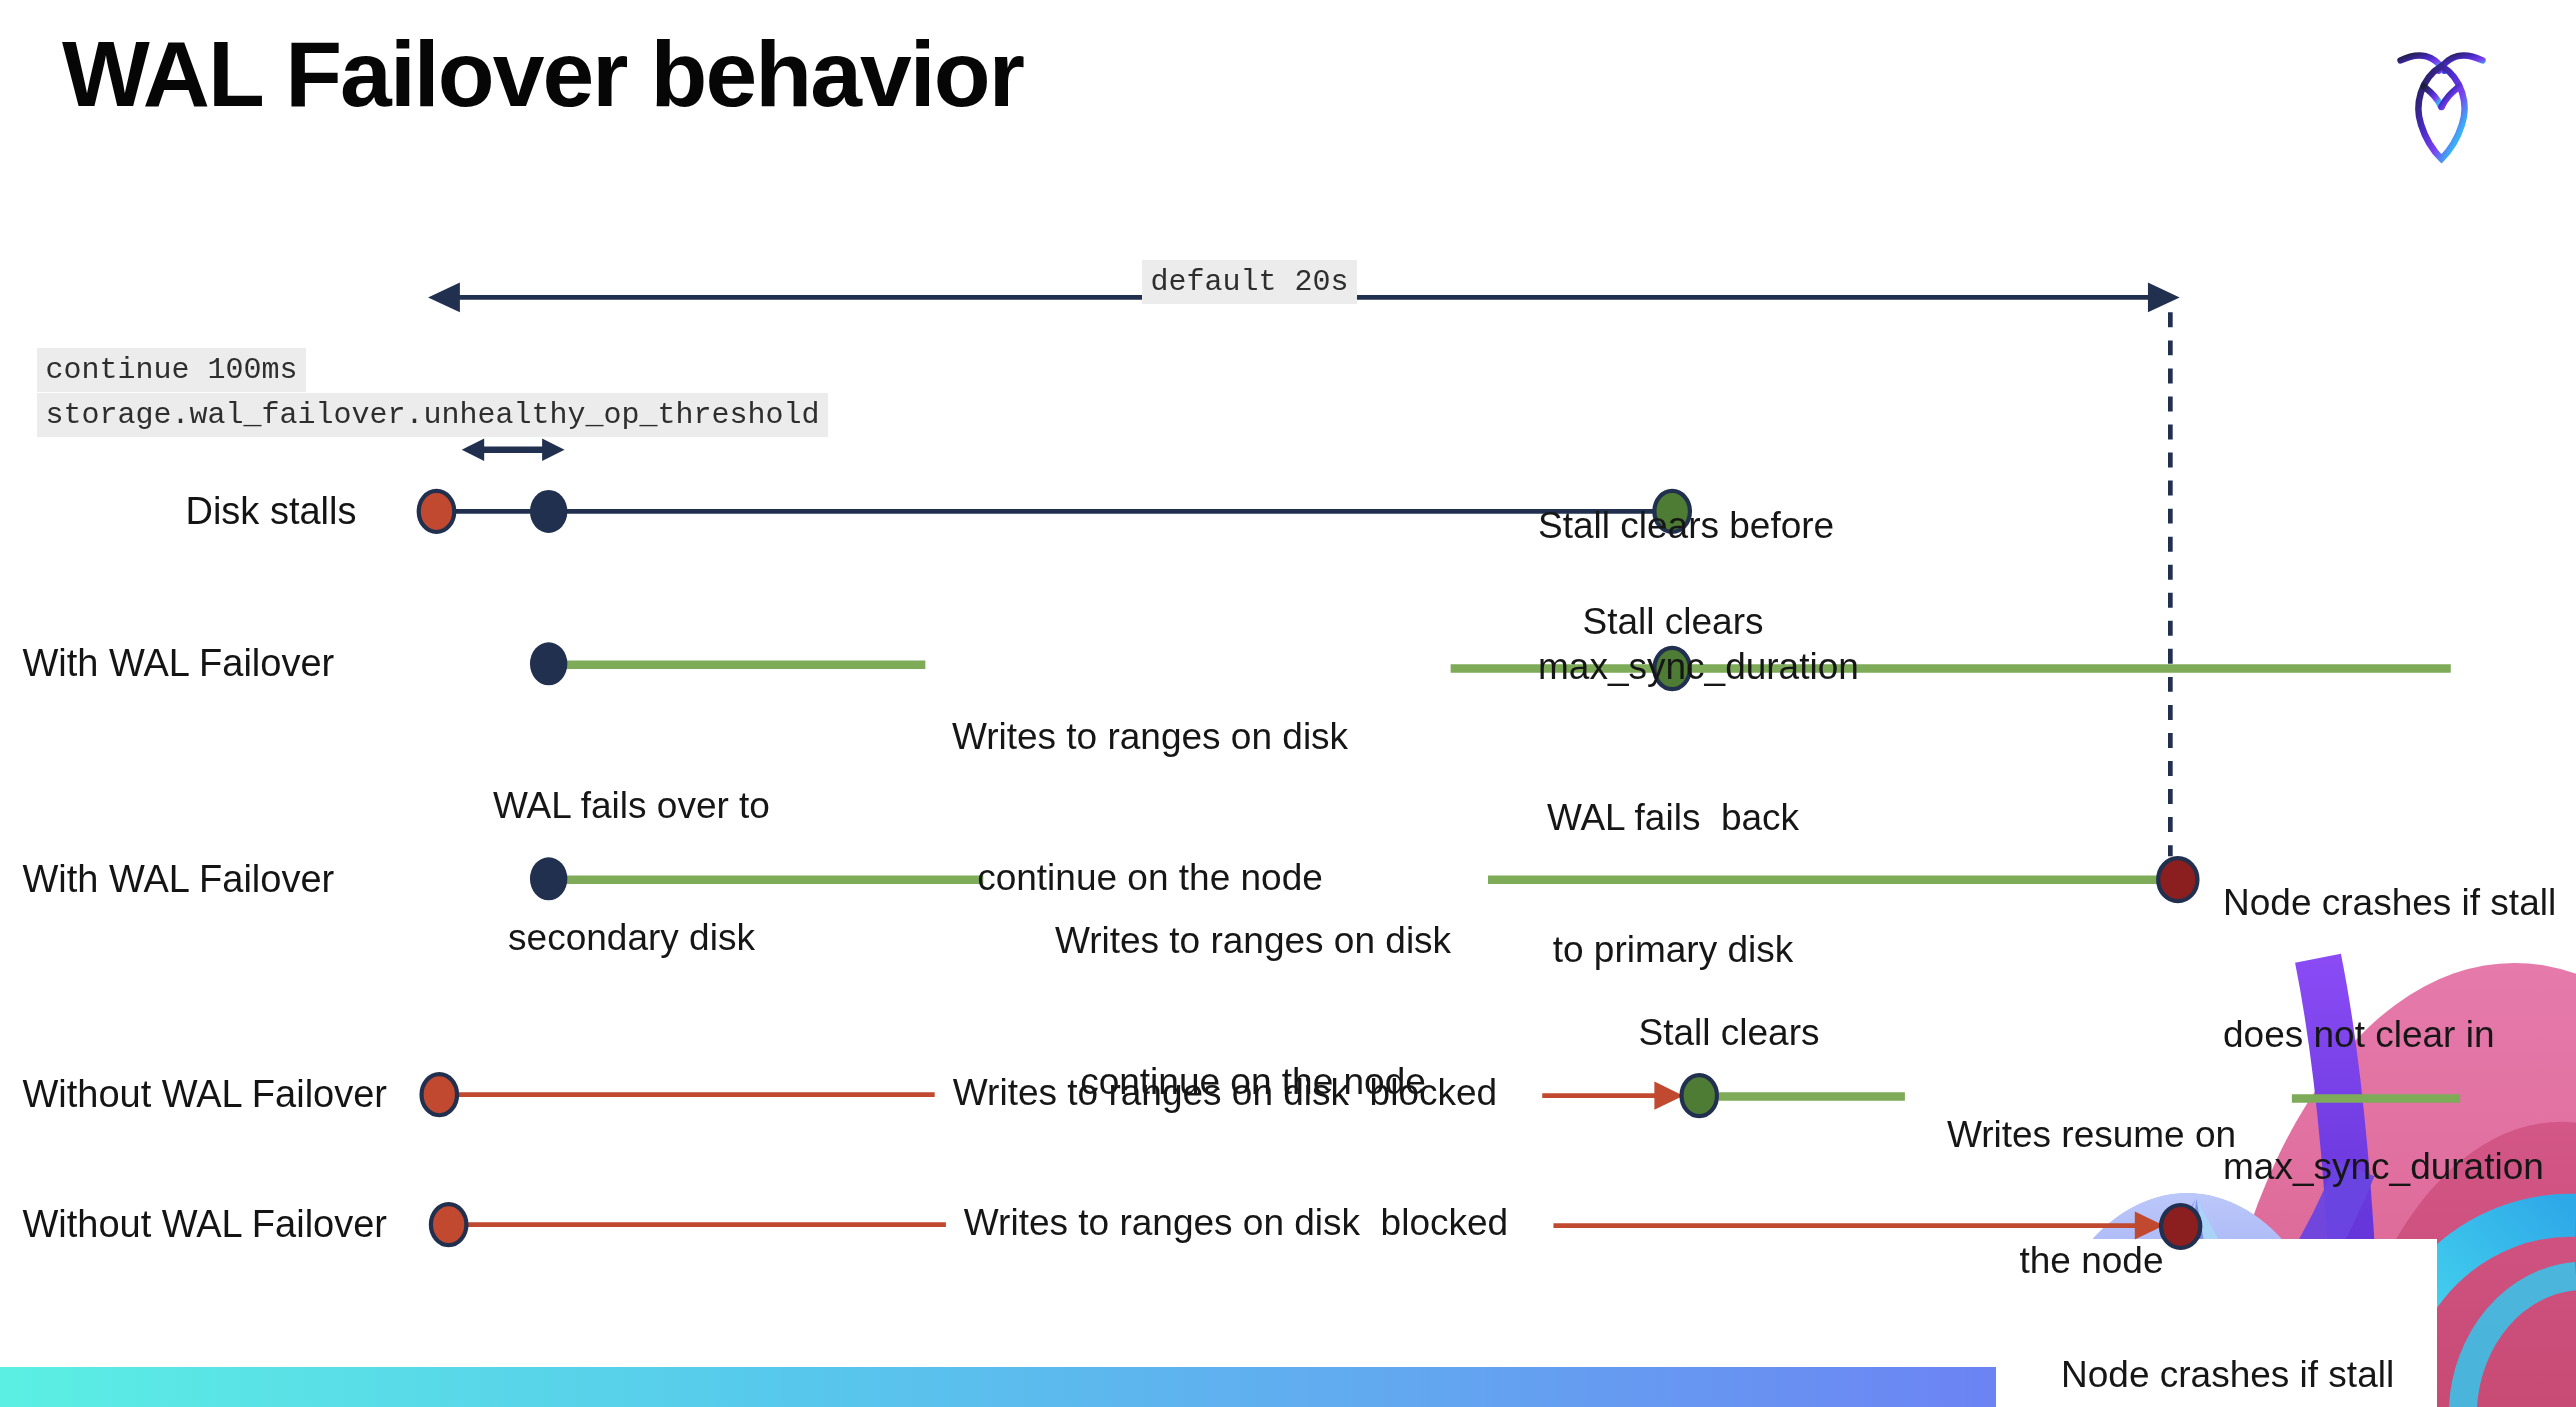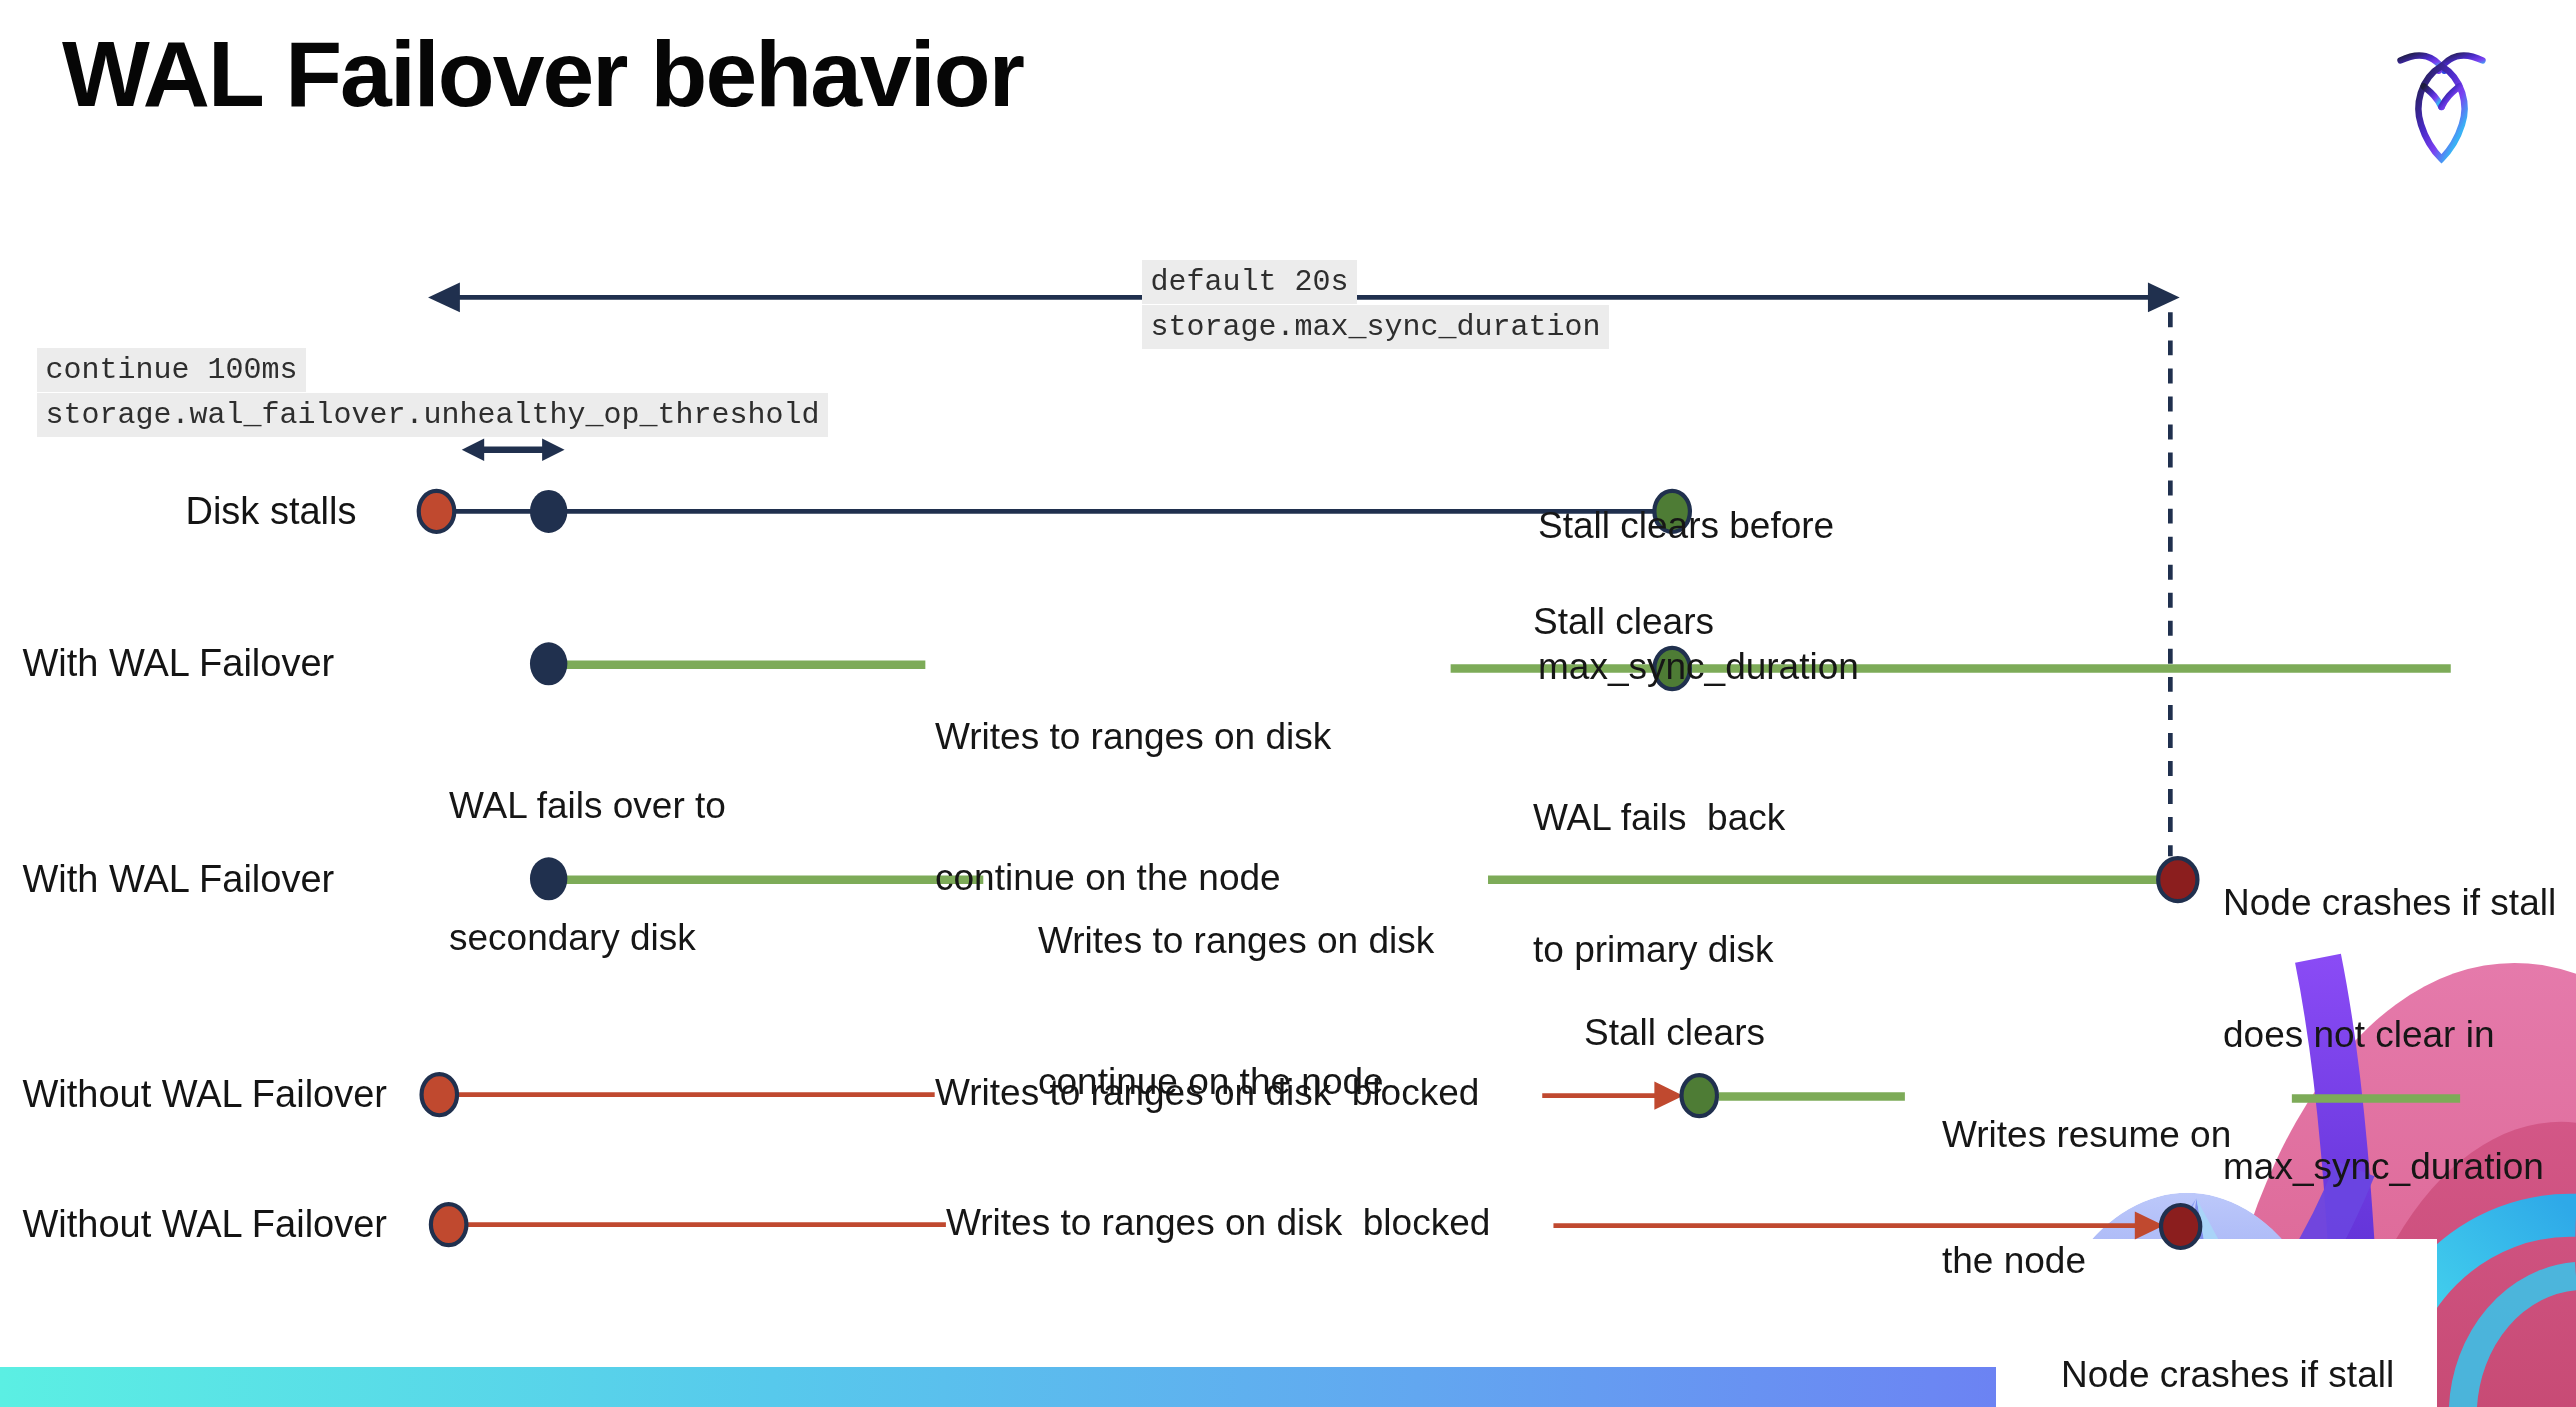--- a/index.html
+++ b/index.html
@@ -10,21 +10,21 @@
   .abs{position:absolute;}
   #title{left:62px;top:20.6px;font-size:93px;font-weight:800;letter-spacing:-1.9px;color:#060606;}
   .mono{
     font-family:"Liberation Mono","DejaVu Sans Mono",monospace;
     font-size:30px;line-height:37px;color:#2e2e2e;
   }
   .mono span{background:#ECECEC;padding:3.7px 8.4px;display:inline-block;}
   .note{font-size:37px;line-height:47px;color:#161616;white-space:pre-wrap;}
   .note.tight{line-height:44px;}
   .rowlabel{font-size:38px;line-height:45px;color:#141414;white-space:nowrap;}
-  .center{text-align:left;}
+  .center{text-align:center;}
   .right{text-align:center;}
   #layer-text{position:absolute;inset:0;z-index:6;border-radius:21px;}
   #layer-diagram{position:absolute;inset:0;z-index:5;}
   #crash-box{
     left:1996px;top:1239px;width:441px;height:168px;background:#ffffff;z-index:4;
   }
   #crash-box .note{margin:26px 0 0 65px;}
   #bottom-bar{
     left:0;top:1367px;width:2576px;height:41px;z-index:1;
     background:linear-gradient(90deg,#5BEFE3 0%,#57C9EC 30%,#62A7F0 55%,#6B87F3 75%,#6F5BF1 100%);
@@ -135,23 +135,20 @@
     <ellipse cx="480" cy="1310" rx="19" ry="22" fill="#C0492F" stroke="#20304E" stroke-width="4.5"></ellipse>
     <ellipse cx="2333" cy="1312" rx="21" ry="23" fill="#8B1E1E" stroke="#20304E" stroke-width="4.5"></ellipse>
   </svg>
 
   <div id="layer-text">
     <div id="title" class="abs">WAL Failover behavior</div>
 
     <div class="abs mono" style="left:1142px;top:260px;">
       <span>default 20s</span>
     </div>
-    <div class="abs mono" style="left:1142px;top:305px;">
-      <span>storage.max_sync_duration</span>
-    </div>
 
     <div class="abs mono" style="left:37px;top:348px;">
       <span>continue 100ms</span>
     </div>
     <div class="abs mono" style="left:37px;top:393px;">
       <span>storage.wal_failover.unhealthy_op_threshold</span>
     </div>
 
     <div class="abs rowlabel right" style="left:145px;top:489px;width:252px;">Disk stalls</div>
     <div class="abs rowlabel" style="left:22.4px;top:641px;">With WAL Failover</div>

